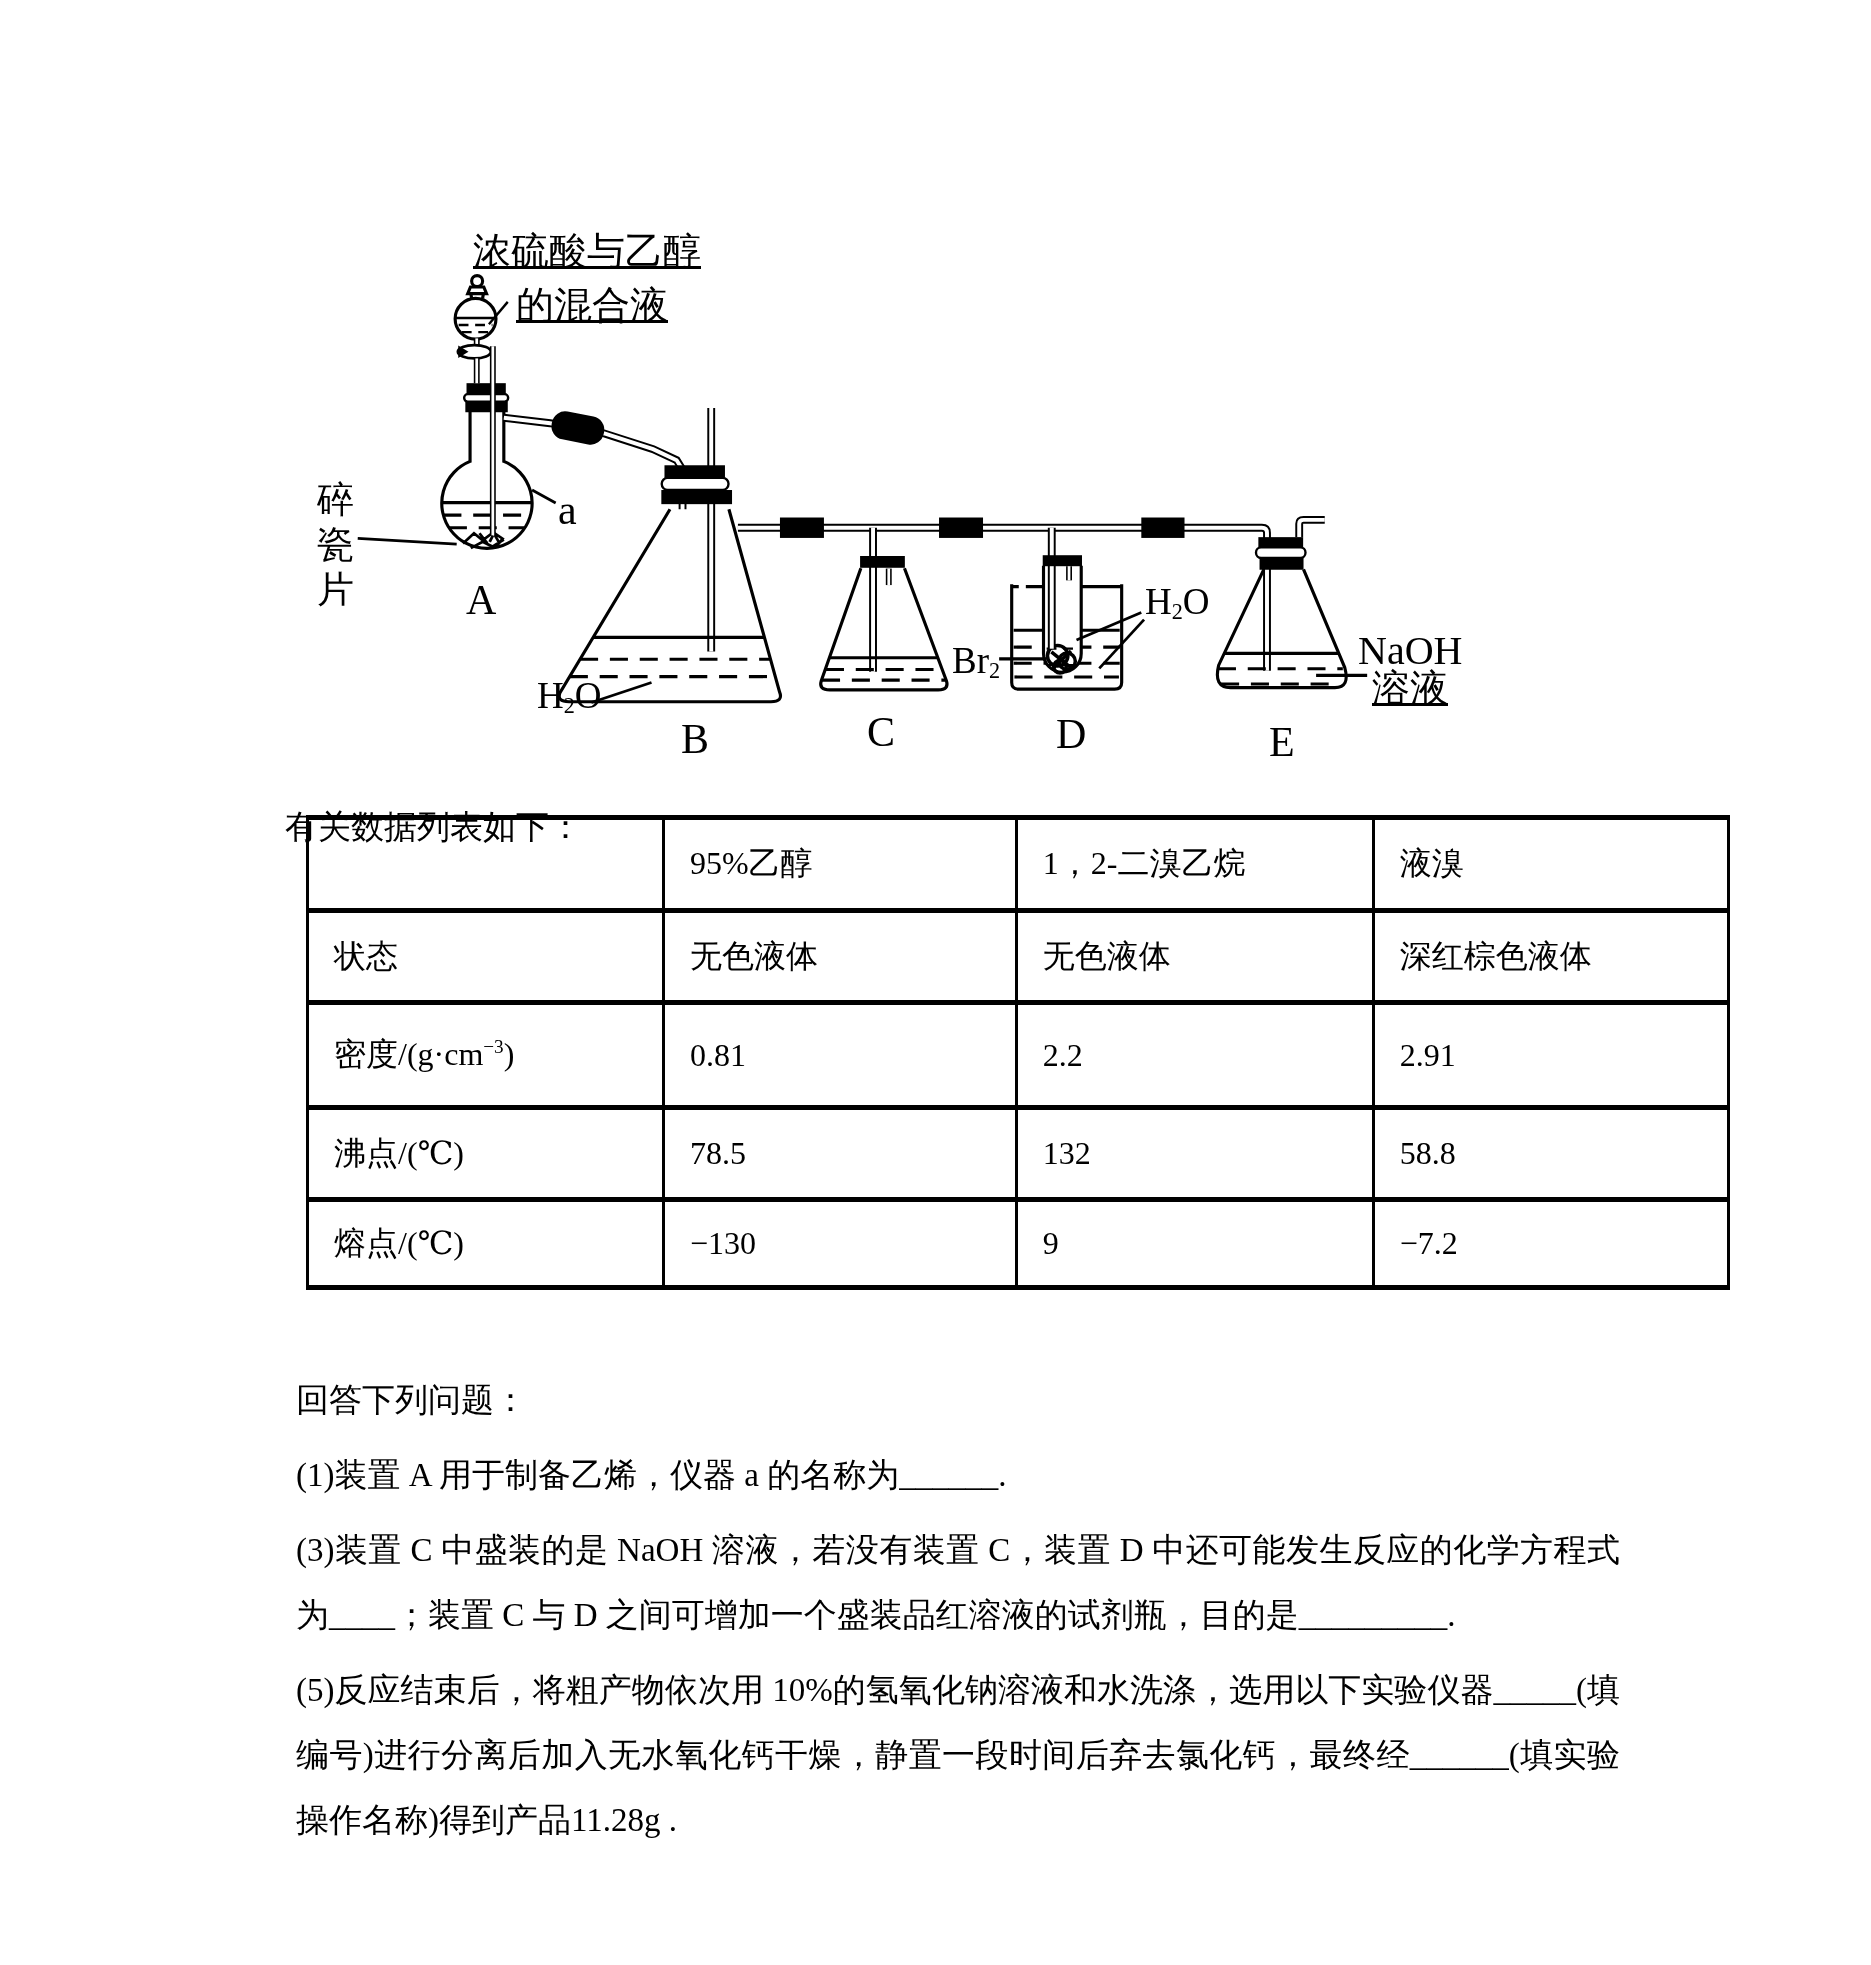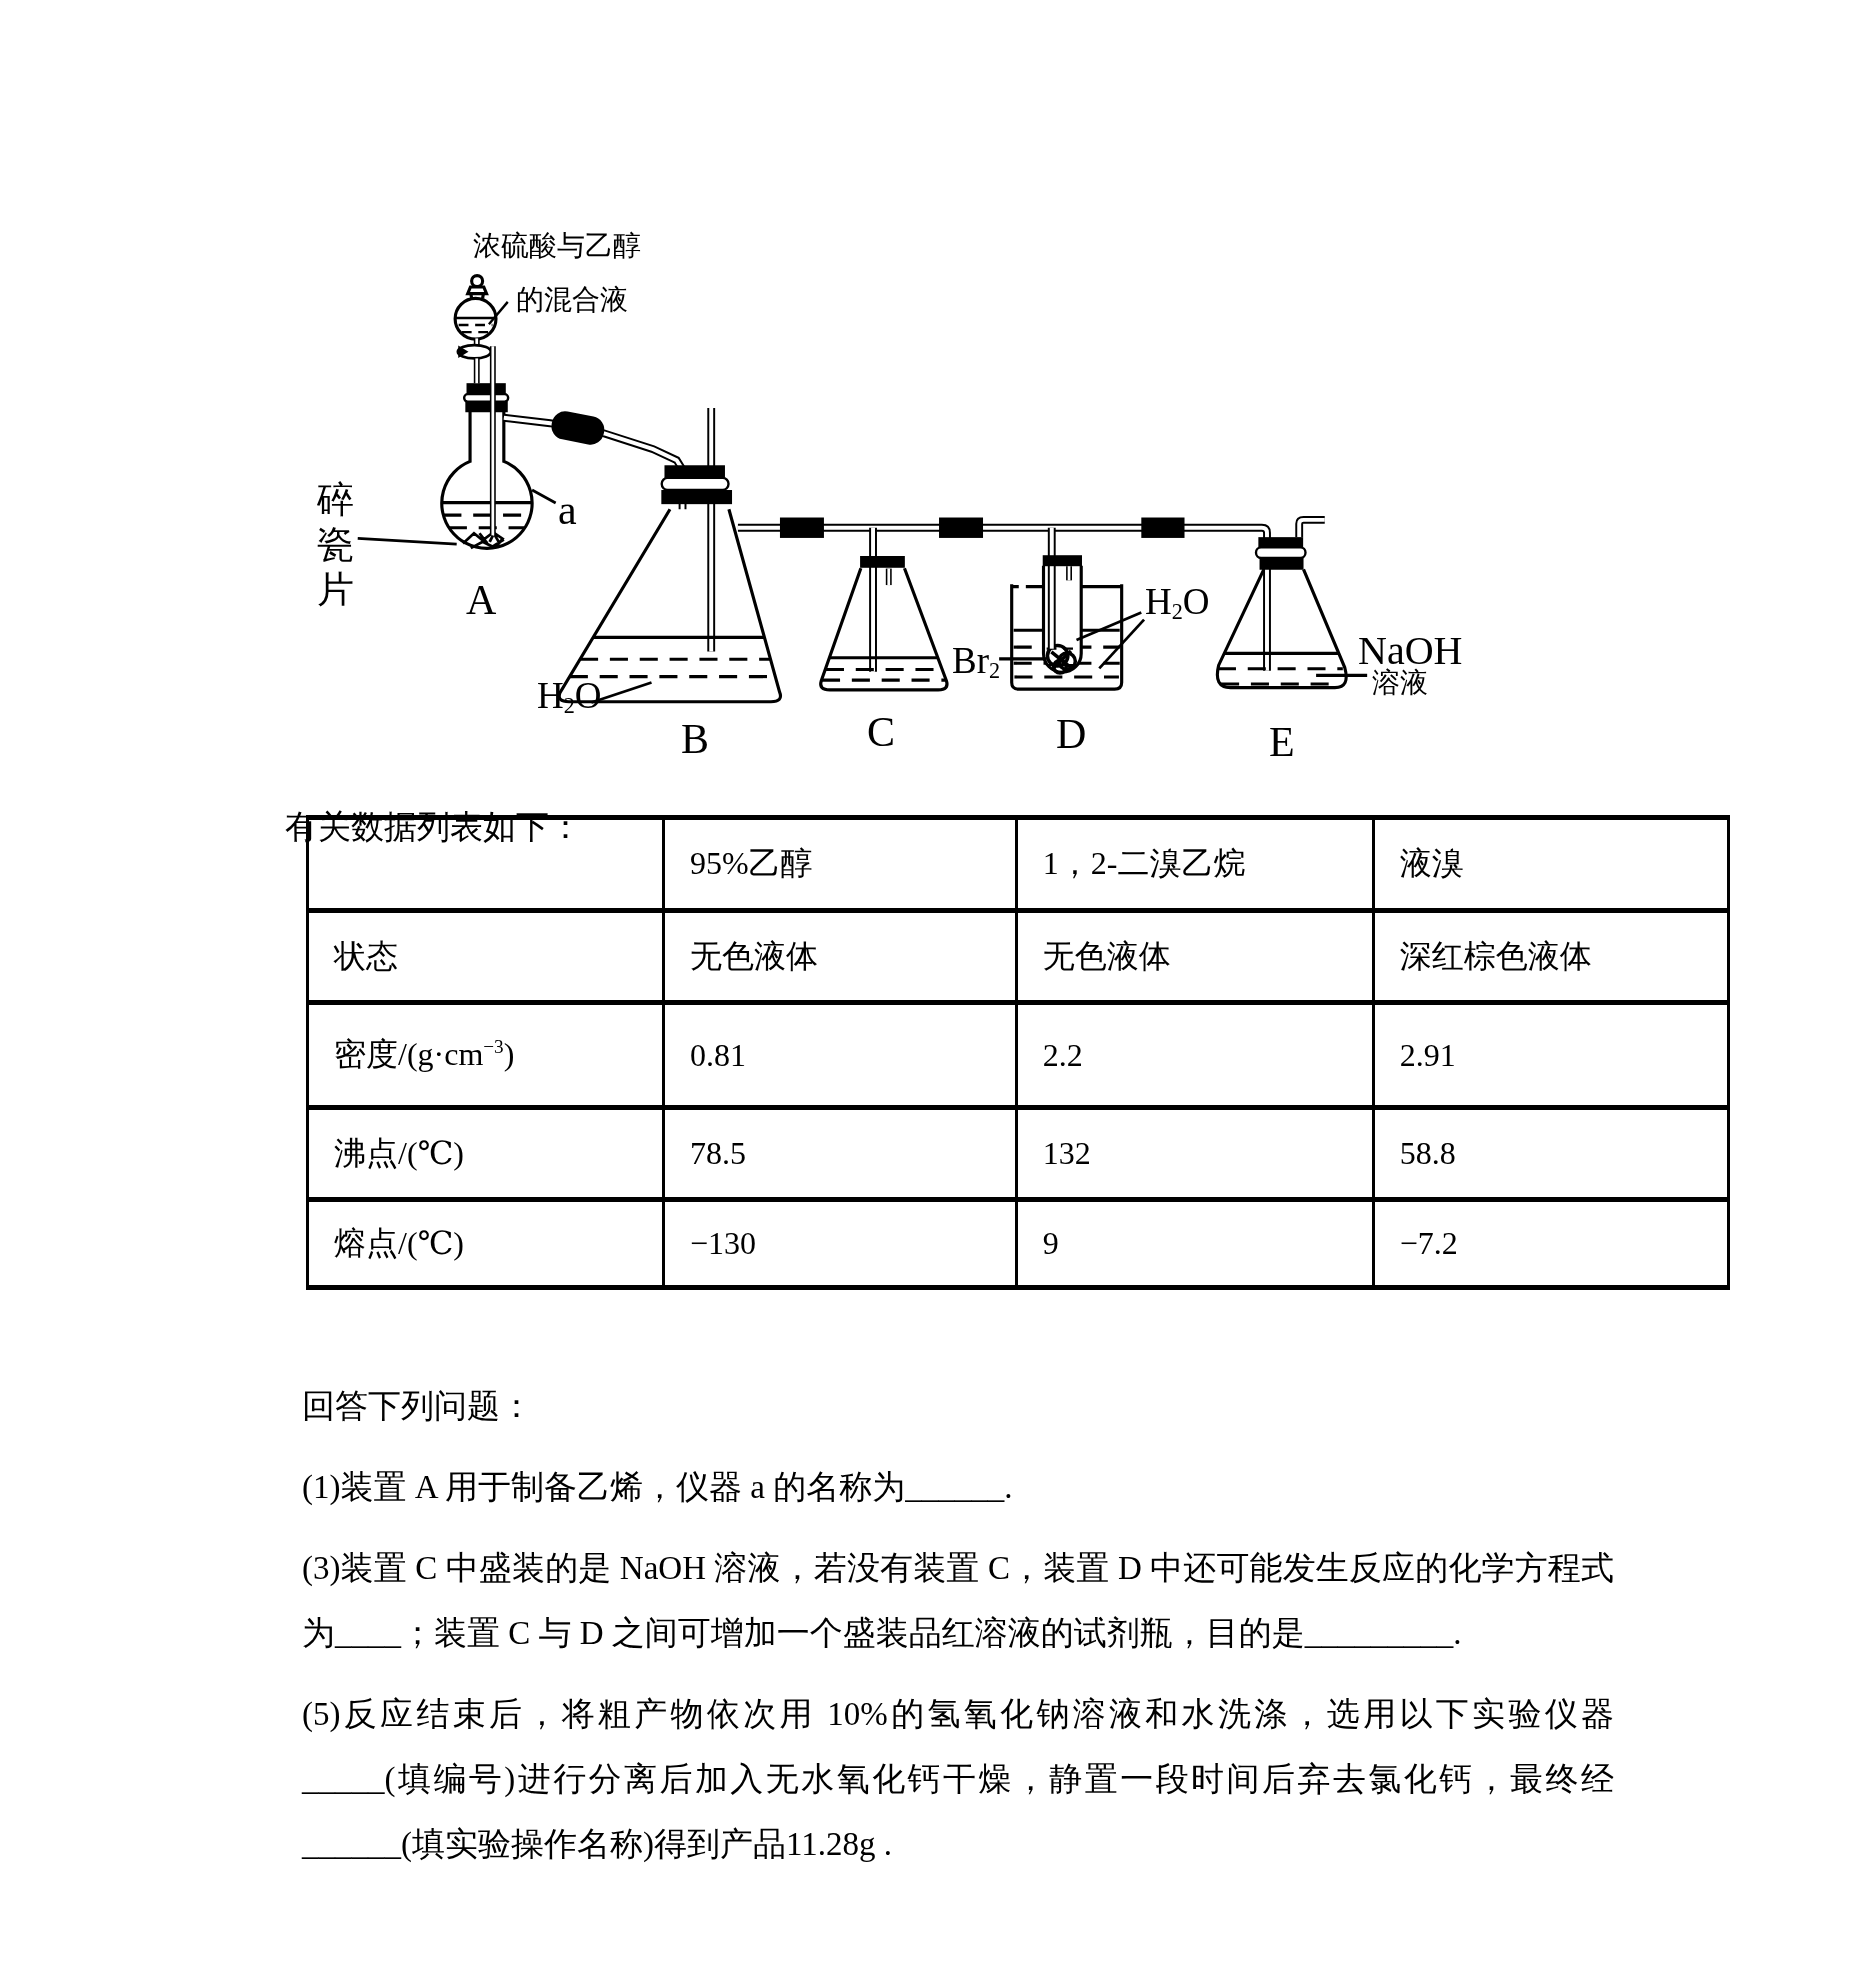--- a/index.html
+++ b/index.html
@@ -5,21 +5,21 @@
   html,body { margin:0; padding:0; background:#fff; }
   .page {
     position:relative; width:1872px; height:2647px; background:#ffffff;
     font-family:"Liberation Serif","DejaVu Serif",serif; color:#000;
     overflow:hidden;
   }
   
   .diagram { position:absolute; left:275px; top:197px; width:1277px; height:707px; }
   .diagram svg { position:absolute; left:0; top:0; }
   .dlabel { position:absolute; white-space:nowrap; line-height:1; }
-  .cjk  { font-size:28px; }
+  .cjk  { font-size:38px;text-decoration:underline; }
   .vert { width:39px; font-size:37px; line-height:45px; white-space:normal; word-break:break-all; }
   .vletter { font-size:42px; }
   .chem { font-size:37px; }
   .chem sub, .chem .lo { font-size:60%; vertical-align:-22%; }
   .glass   { fill:#fff; stroke:#000; stroke-width:8; }
   .gl      { fill:none; stroke:#000; stroke-width:8; }
   .lsolid  { stroke:#000; stroke-width:8; }
   .ldash   { stroke:#000; stroke-width:8; stroke-dasharray:46 30; }
   .ldashsm { stroke:#000; stroke-width:6; stroke-dasharray:25 17; }
   .t-out   { fill:none; stroke:#000; stroke-width:20; }
@@ -40,21 +40,21 @@
     border-left:3.1px solid #000; border-right:3.1px solid #000;
     border-top:5.9px solid #000; border-bottom:5.9px solid #000;
     vertical-align:middle; padding:0 7.9px 0 25px; overflow:hidden;
   }
   .c0{width:320px} .c1{width:317px} .c2{width:321px} .c3{width:319px}
   .r0{height:93px}.r1{height:92px}.r2{height:105px}.r3{height:92px}.r4{height:88px}
   td sup { font-size:60%; }
   
   .questions { position:absolute; left:286px; top:1358px; width:1344px;
     font-size:33px; line-height:65px; text-align:justify; }
-  .questions p { margin:16px; }
+  .questions p { margin:10px; }
   
   .instruments { position:absolute; left:275px; top:1945px; width:825px; height:393px; }
   .instr { fill:none; stroke:#000; stroke-width:11; stroke-linecap:round; stroke-linejoin:round; }
   .instrT { fill:none; stroke:#000; stroke-width:13; }
 </style>
 </head>
 <body>
 
 <div class="page">
 

